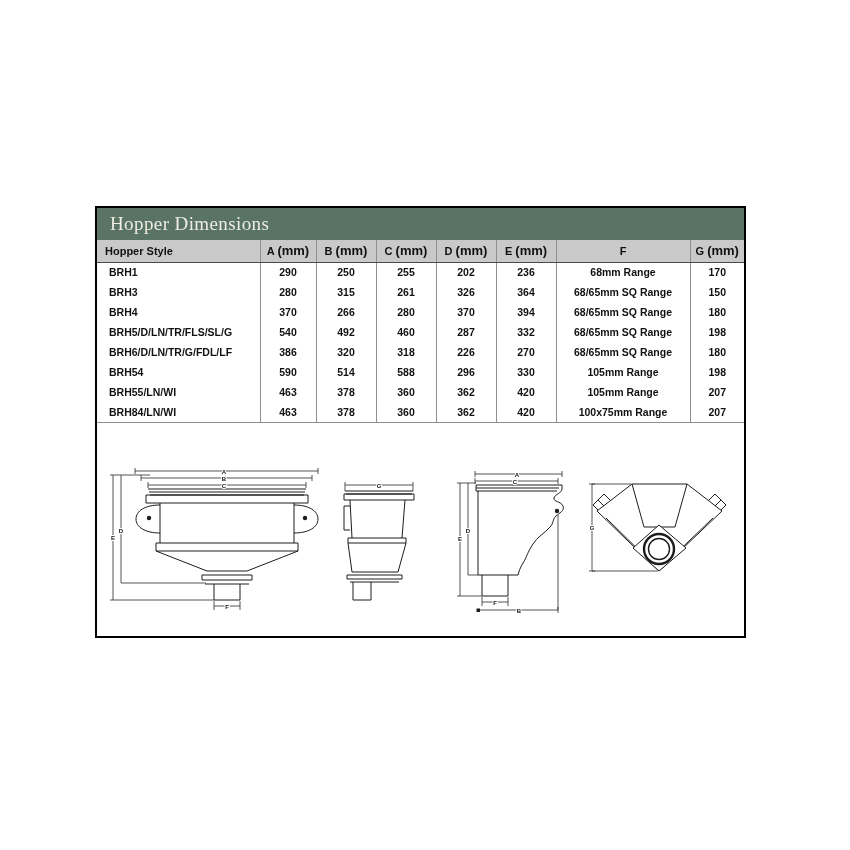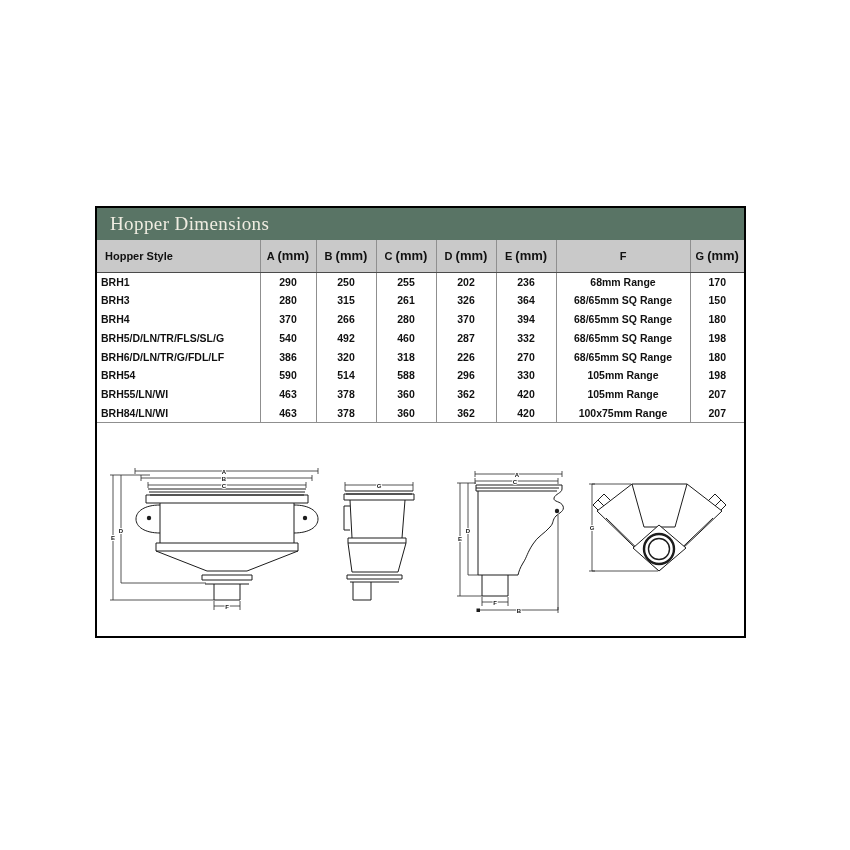--- a/index.html
+++ b/index.html
@@ -18,35 +18,35 @@
     display:flex; align-items:center; padding-left:13px; letter-spacing:.4px;
     flex:0 0 32px;
   }
 
   table.dims { border-collapse:collapse; table-layout:fixed; width:100%; flex:0 0 183px; }
   table.dims col.c0{width:163px} table.dims col.c1{width:56px}
   table.dims col.c2{width:60px}  table.dims col.c3{width:60px}
   table.dims col.c4{width:60px}  table.dims col.c5{width:60px}
   table.dims col.c6{width:134px} table.dims col.c7{width:54px}
 
-  table.dims thead tr { height:32px; background:#c9c9c9; }
+  table.dims thead tr { height:22px; background:#c9c9c9; }
   table.dims th {
     font-size:11px; font-weight:bold; color:#111; text-align:center;
     border-left:1px solid #8f8f8f; border-bottom:1.5px solid #4a4a4a;
     white-space:nowrap; overflow:hidden;
   }
   table.dims th:first-child { text-align:left; padding-left:8px; border-left:none; }
   table.dims th .unit { font-size:13px; font-weight:bold; }
 
   table.dims tbody tr { height:16.1px; }
   table.dims td {
     font-size:10.5px; font-weight:bold; color:#111; text-align:center;
     border-left:1px solid #8f8f8f; white-space:nowrap; overflow:hidden;
   }
-  table.dims td:first-child { text-align:left; padding-left:4px; border-left:none; }
+  table.dims td:first-child { text-align:left; padding-left:12px; border-left:none; }
   table.dims tbody { border-bottom:1px solid #8f8f8f; }
 
   .diagrams { position:relative; flex:1 1 auto; background:#fff; }
   .diagrams svg { position:absolute; overflow:visible; }
   .diagrams svg .draw path, .diagrams svg .draw line, .diagrams svg .draw polygon,
   .diagrams svg .draw circle { stroke:#1c1c1c; stroke-width:1; fill:none; }
   .diagrams svg .draw .dotfill { fill:#1c1c1c; stroke:none; }
   .diagrams svg .draw .mask { fill:#fff; }
   .diagrams svg .dim line, .diagrams svg .dim path { stroke:#2a2a2a; stroke-width:.8; fill:none; }
   .diagrams svg .dim rect.sq { fill:#1c1c1c; stroke:none; }

